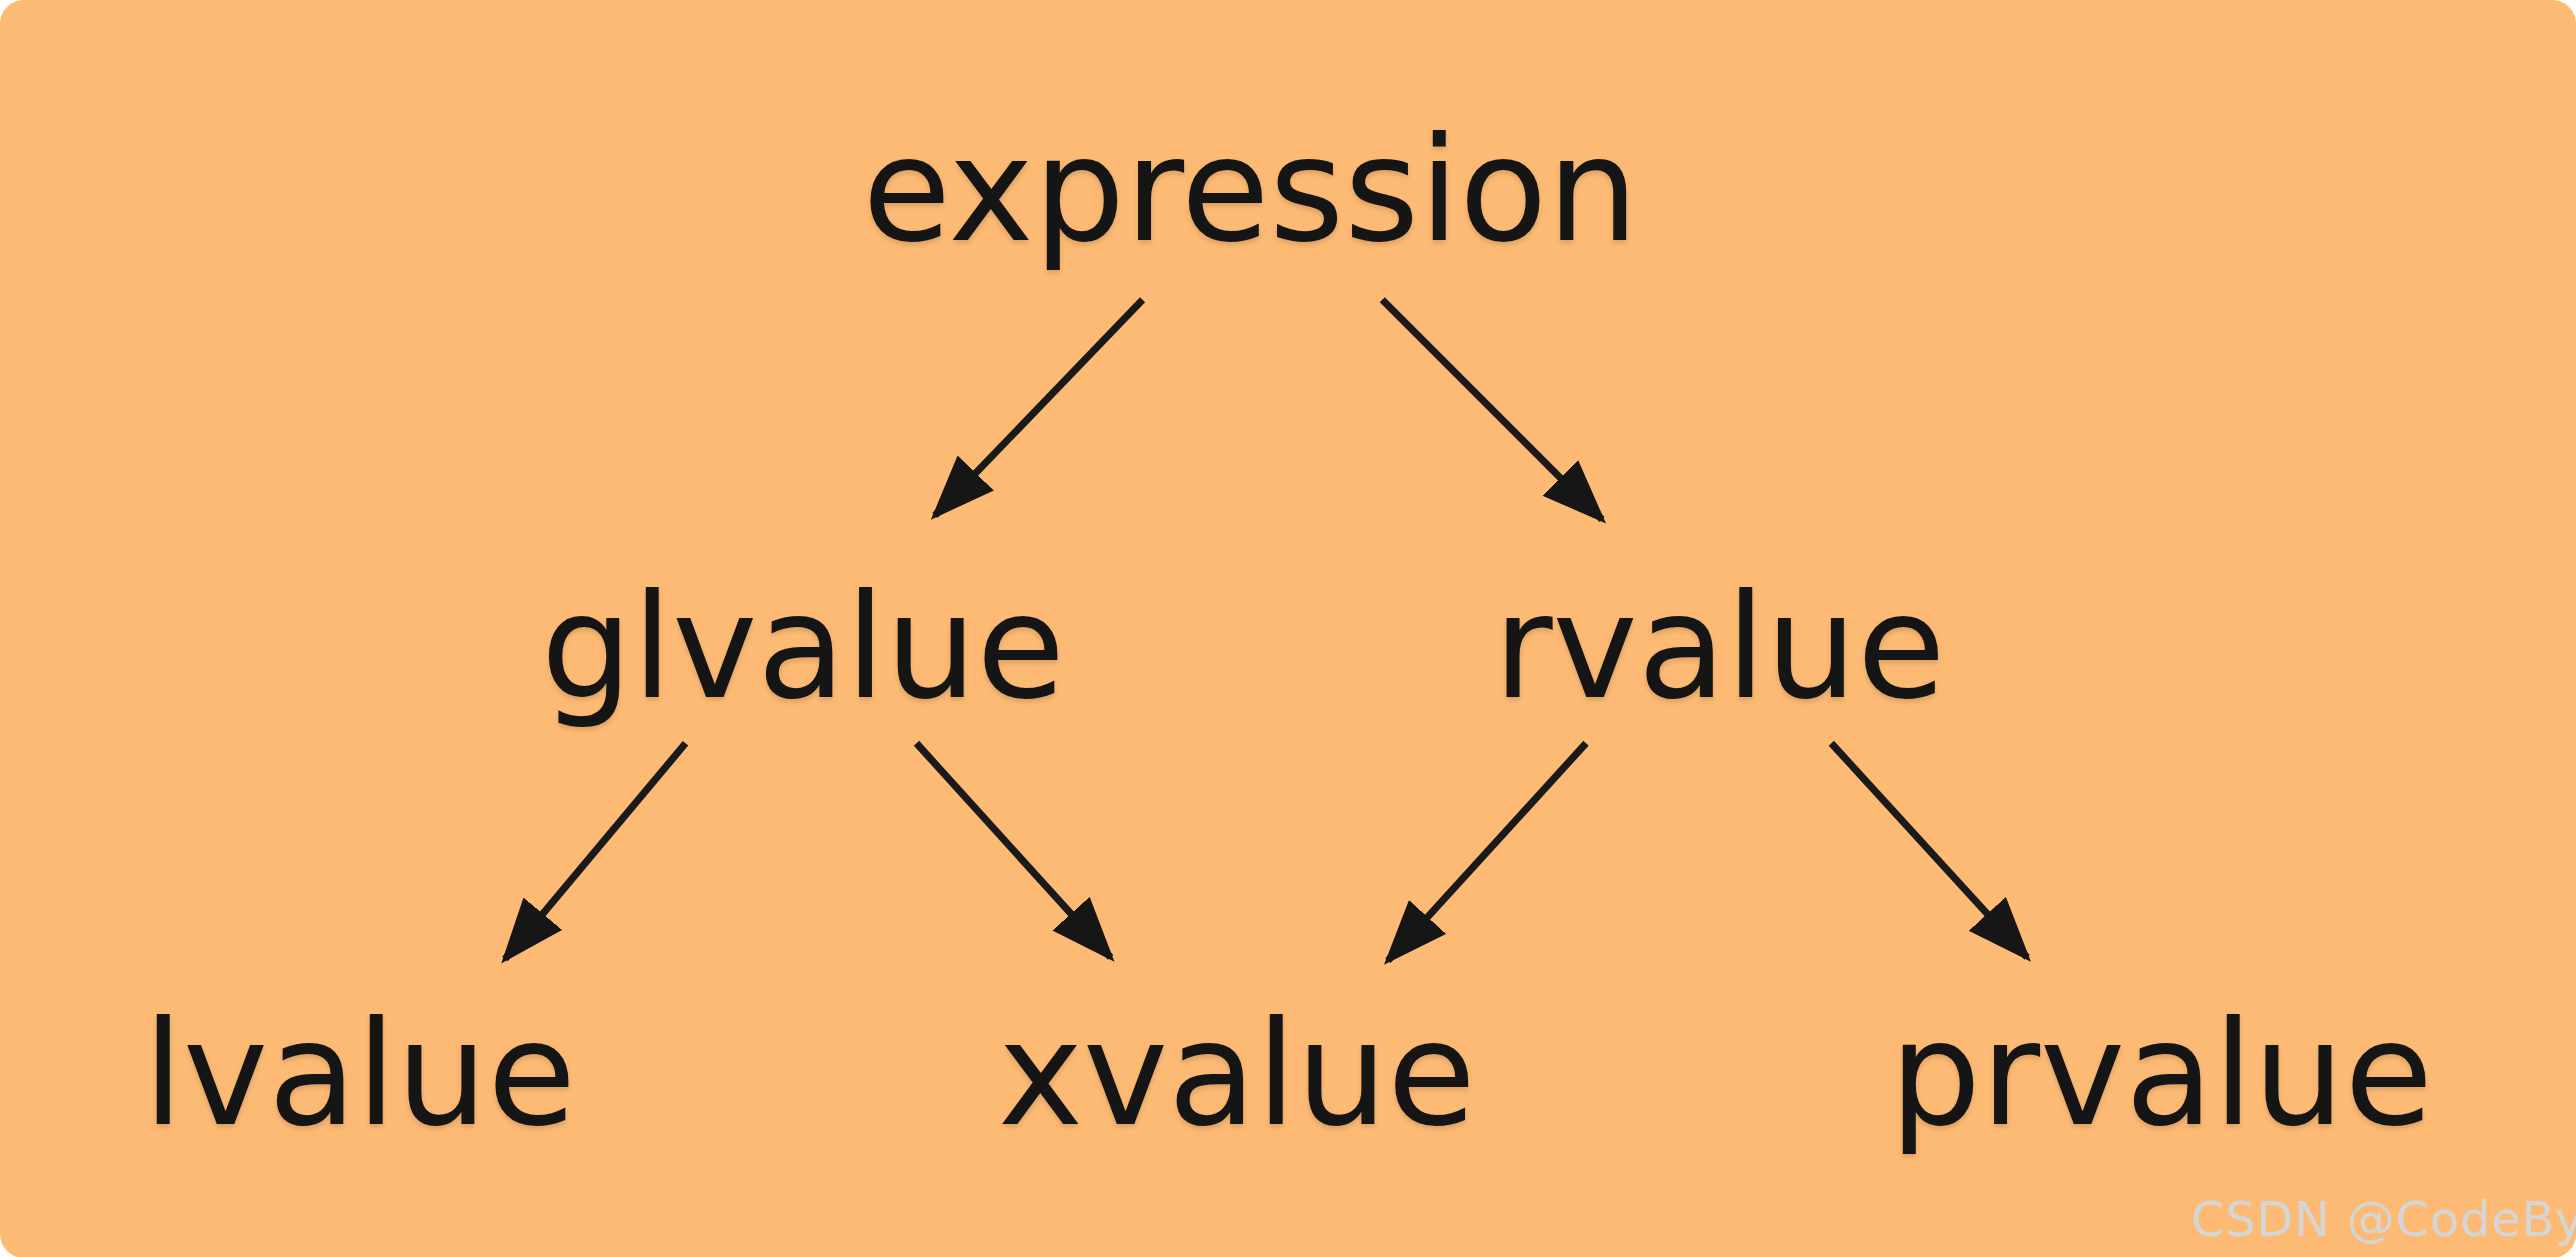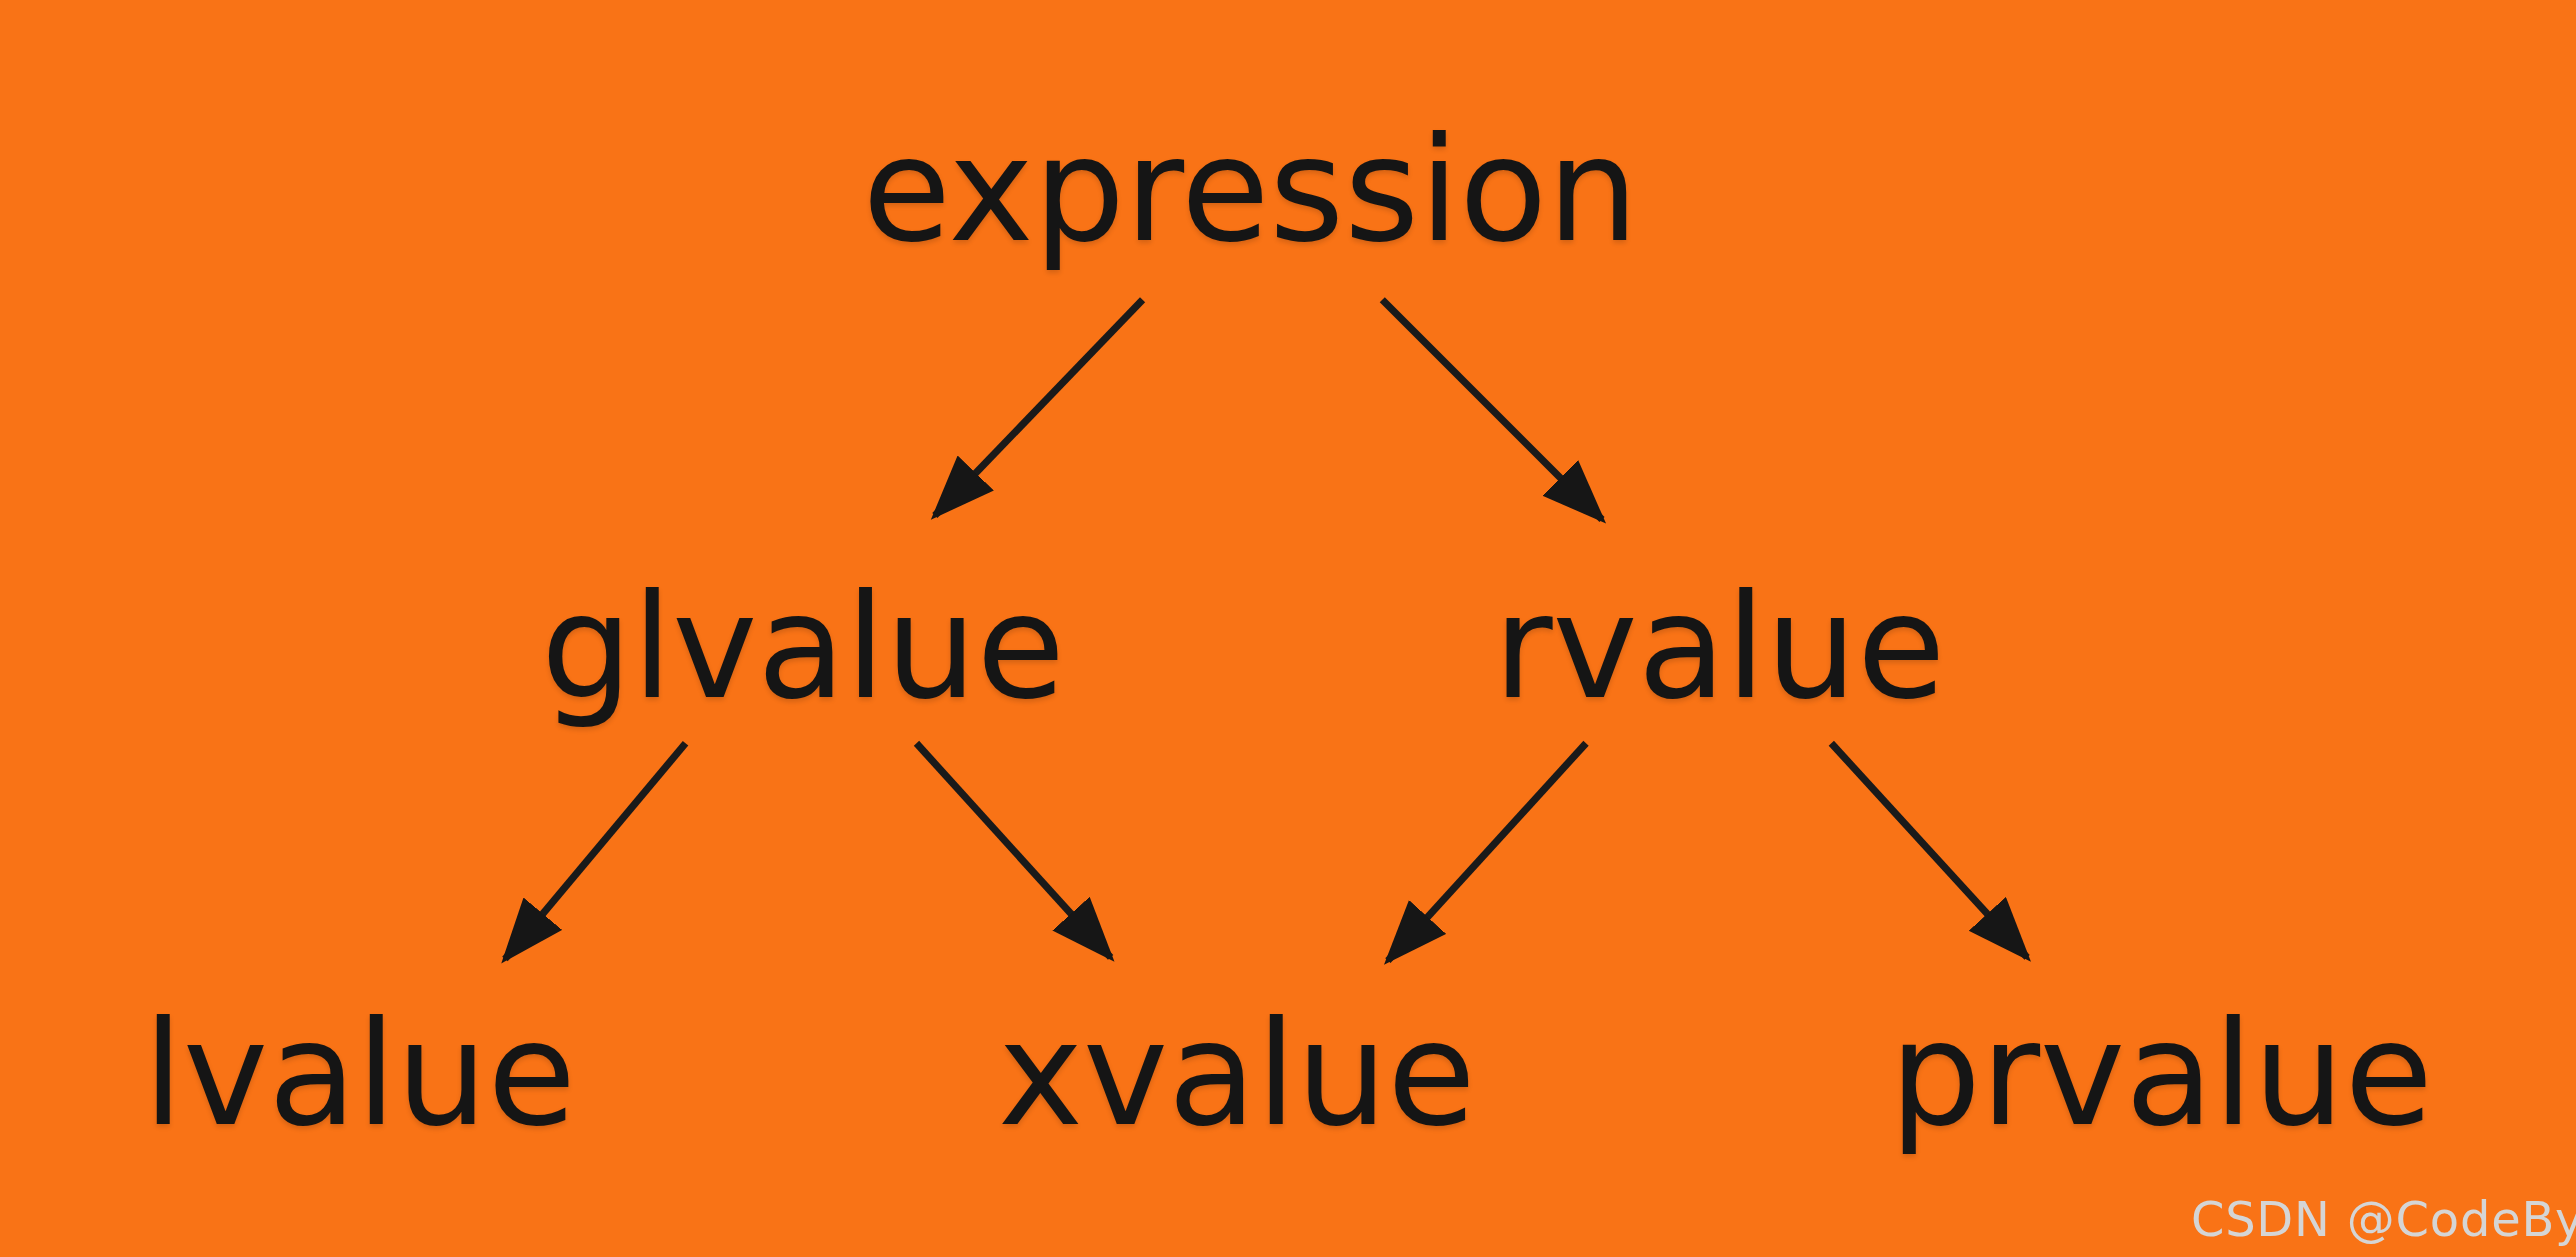--- a/index.html
+++ b/index.html
@@ -8,21 +8,22 @@
     background: #ffffff;
     width: 2576px;
     height: 1258px;
     overflow: hidden;
     font-family: "DejaVu Sans", "Liberation Sans", sans-serif;
   }
   .diagram-wrap {
     position: relative;
     width: 2576px;
     height: 1258px;
-    background: #f97316;
+    background: #fdba74;
+    border-radius: 24px;
   }
   svg.diagram {
     position: absolute;
     left: 0;
     top: 0;
     display: block;
   }
   text.node-label {
     font-family: "DejaVu Sans", "Liberation Sans", sans-serif;
     font-size: 180px;

